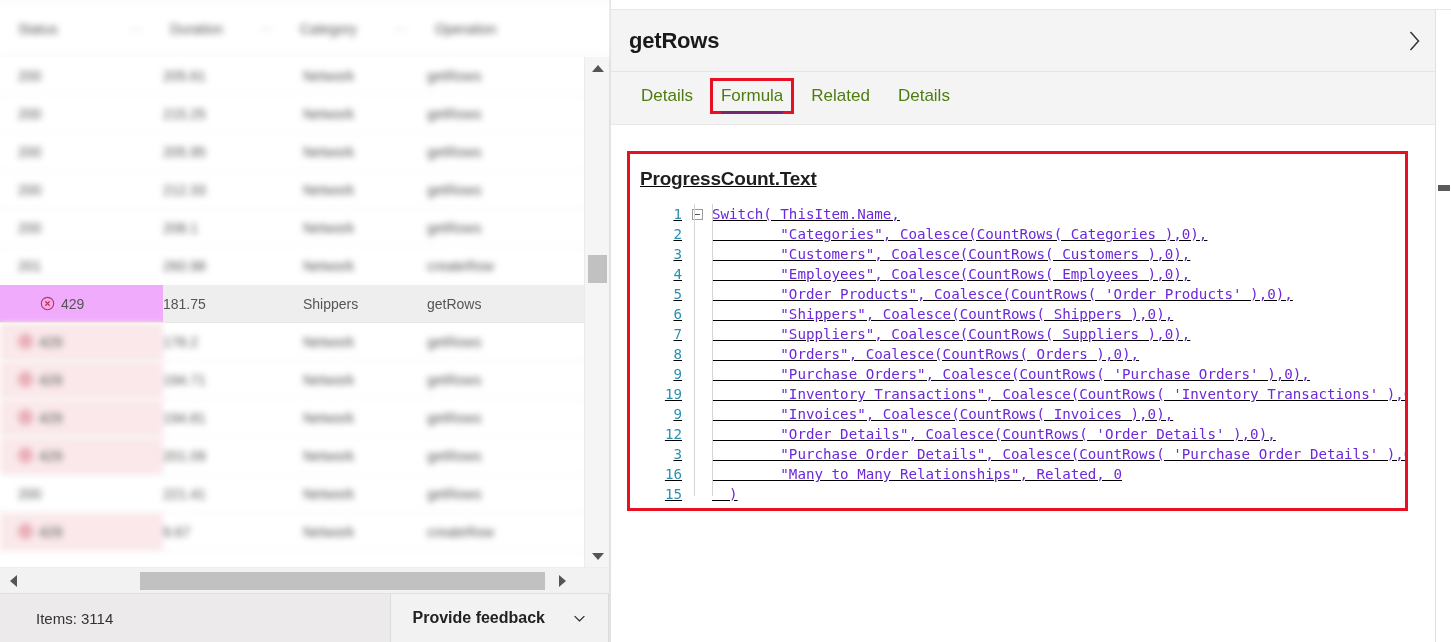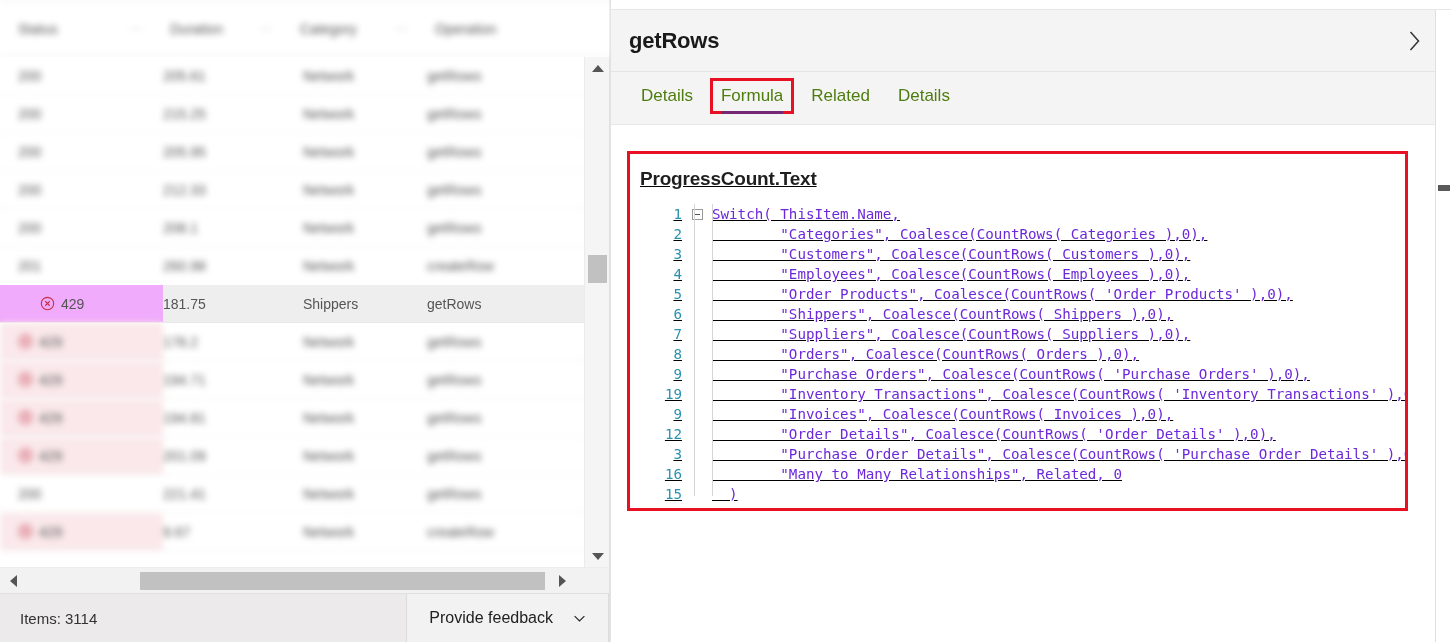--- a/index.html
+++ b/index.html
@@ -90,25 +90,25 @@
   }
   .hsb-arrow { width: 26px; height: 26px; display:flex; align-items:center; justify-content:center; }
   #hthumb { position:absolute; left: 140px; top: 4px; height: 18px; width: 405px; background: #c1c1c1; }
 
   
   #status-bar {
     height: 49px; min-height: 49px;
     background: #eceaea; border-top: 1px solid #dfdfdf;
     display: flex; align-items: center;
   }
-  #items-count { font-size: 15px; color: #333; padding-left: 20px; flex: 1; }
+  #items-count { font-size: 15px; color: #333; padding-left: 36px; flex: 1; }
   #feedback-btn {
     height: 49px; padding: 0 22px; background: #f3f2f2;
-    display: flex; align-items: center; gap: 20px;
-    font-size: 16px; font-weight: normal; color: #222;
+    display: flex; align-items: center; gap: 28px;
+    font-size: 16px; font-weight: bold; color: #222;
     border-left: 1px solid #dcdcdc; border-right: 1px solid #dcdcdc;
     cursor: pointer;
   }
   .chev-down { width: 13px; height: 13px; }
 
   
   #right-panel {
     position: relative;
     width: 841px; height: 642px; background: #ffffff;
     border-left: 1px solid #e3e3e3;

